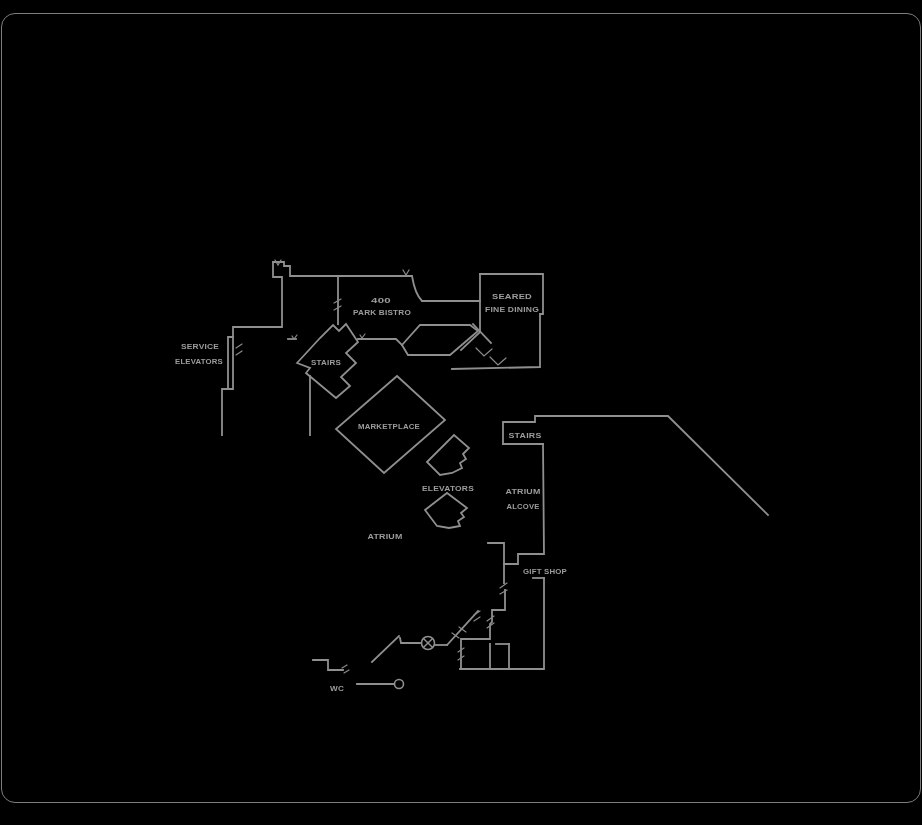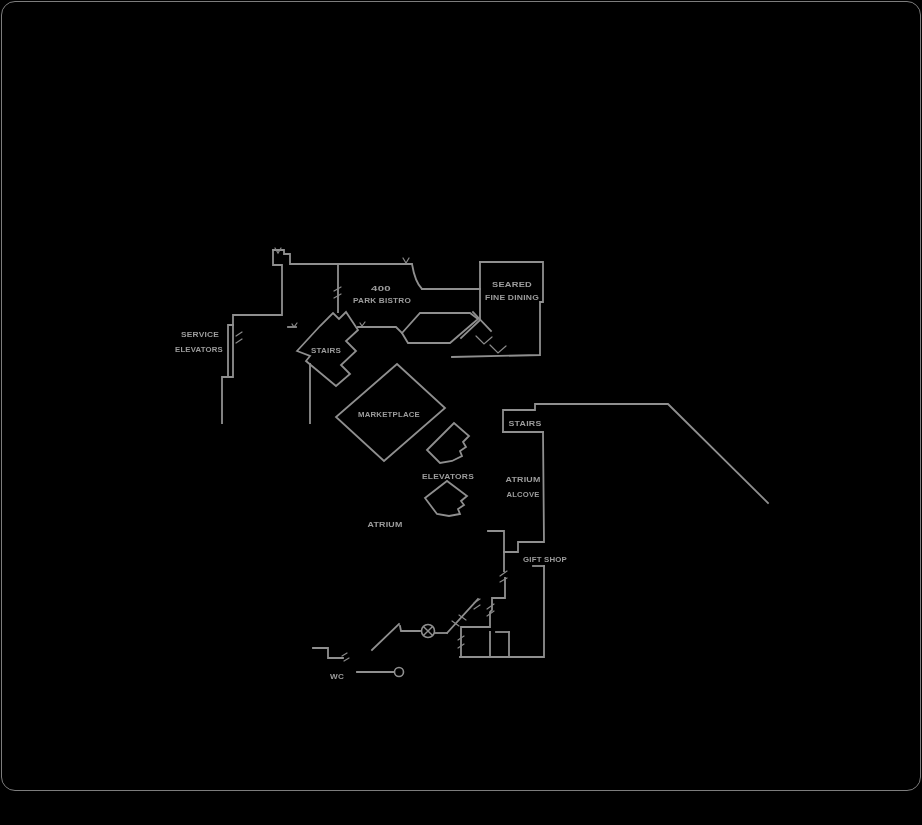--- a/index.html
+++ b/index.html
@@ -2,20 +2,21 @@
 <html><head>
 <meta charset="utf-8">
 <style>
   html,body{margin:0;padding:0;background:#000;}
   .screen{
     position:relative;
     width:922px;height:792px;
     background:#000000;
     overflow:hidden;
     font-family:"Liberation Sans",sans-serif;
+    margin-top:12px;
   }
   .frame{
     position:absolute;
     left:1px;top:1px;right:1px;bottom:1px;
     border:1.5px solid #7d7d7d;
     border-radius:14px;
     pointer-events:none;
   }
   svg{position:absolute;left:0;top:0;}
   svg text{

